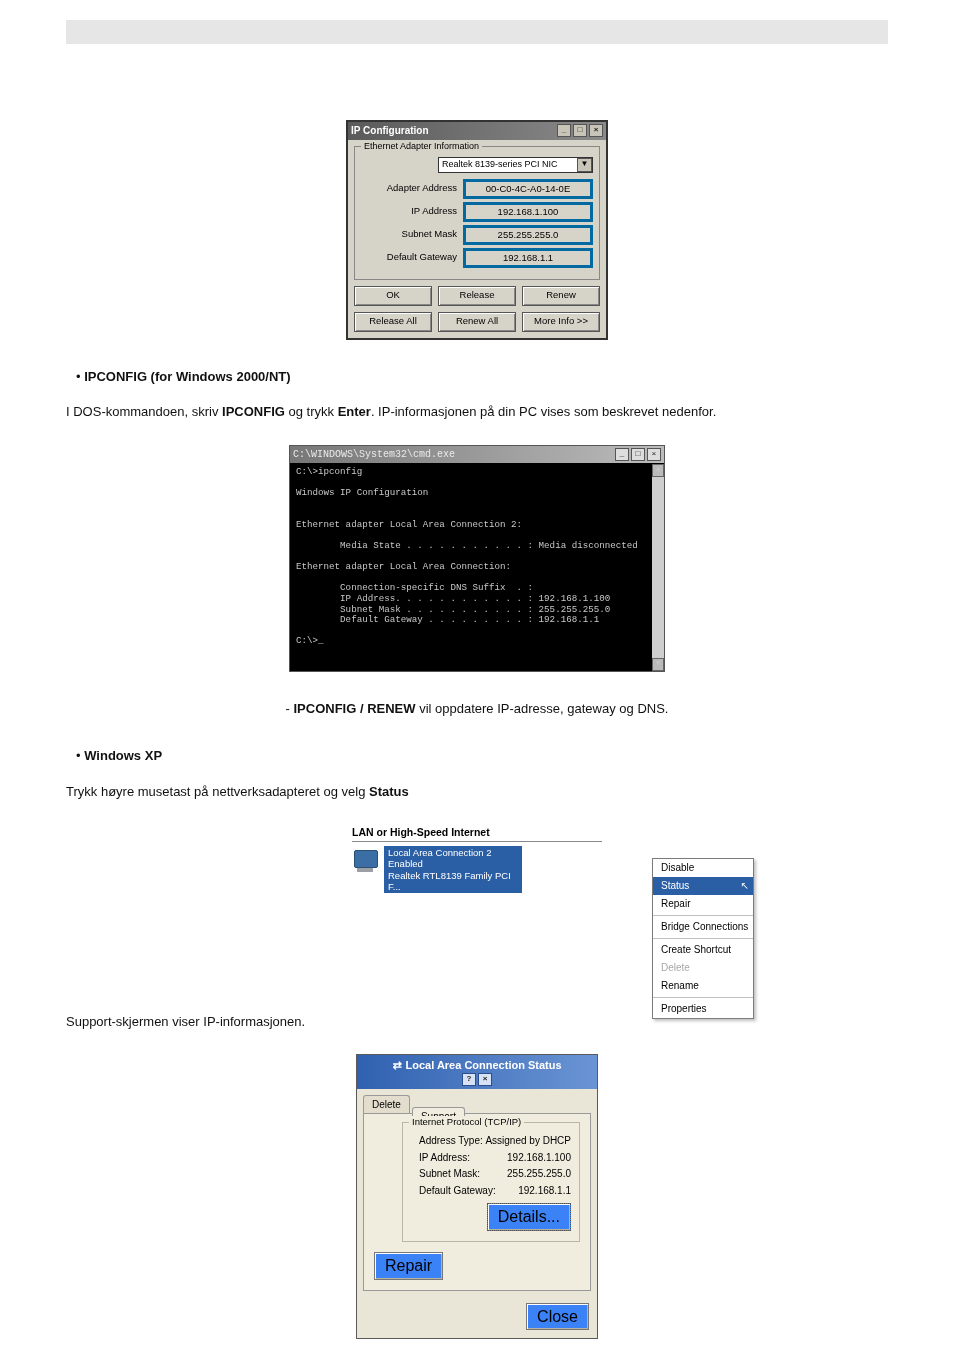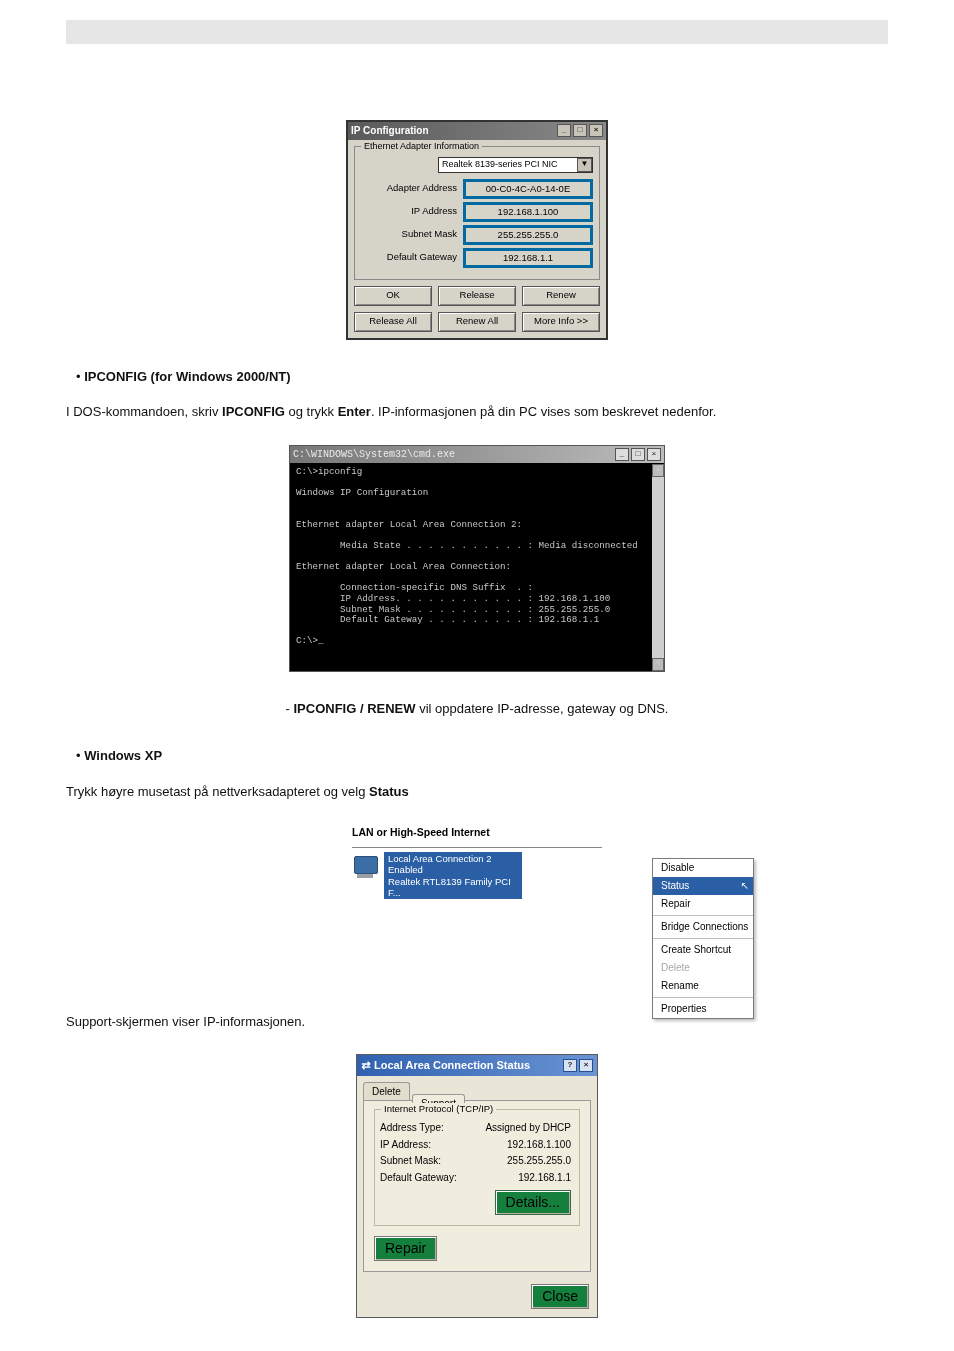--- a/index.html
+++ b/index.html
@@ -178,21 +178,21 @@
   .xp-block {
     width: 250px;
     font-family: Tahoma, sans-serif;
     font-size: 10px;
     color: #000;
   }
   .xp-head {
     font-weight: bold;
     font-size: 10.5px;
     border-bottom: 1px solid #888;
-    padding-bottom: 8px;
+    padding-bottom: 2px;
     margin-bottom: 4px;
   }
   .xp-row { display: flex; align-items: flex-start; }
   .xp-icon {
     width: 28px; height: 28px;
     margin: 2px 4px 0 0;
     position: relative;
   }
   .xp-icon .scr {
     width: 22px; height: 16px;
@@ -264,20 +264,21 @@
     font-family: Tahoma, sans-serif;
     font-size: 10px;
     color: #000;
   }
   .status-win .titlebar {
     background: linear-gradient(to right, #3061b0, #6a94d4);
     color: #fff;
     font-weight: bold;
     font-size: 11px;
     padding: 3px 4px;
+    flex-direction: column;
   }
   .status-win .title-icons .tbtn {
     background: #d7e3f4;
     border-color: #2a4f8f;
   }
   .tabstrip {
     display: flex;
     margin: 6px 6px 0 6px;
     font-size: 10px;
   }
@@ -295,38 +296,39 @@
     top: 12px;
   }
   .tabpanel {
     margin: 0 6px 6px 6px;
     border: 1px solid #999;
     background: #f0ecde;
     padding: 8px 10px 10px 10px;
   }
   .tabpanel .group {
     border: 1px solid #bcb7a4;
-    padding: 8px 8px 10px 5px;
+    padding: 8px 8px 10px 16px;
     position: relative;
     margin-bottom: 10px;
+    margin-left: 28px;
   }
   .tabpanel .group .glegend {
     position: absolute;
     top: -7px; left: 6px;
     background: #f0ecde;
     padding: 0 3px;
     font-size: 9.5px;
   }
   .kv-row { display: flex; justify-content: space-between; margin: 3px 0; font-size: 10px; }
   .xp-btn {
     padding: 2px 10px;
     border: 1px solid #777;
-    background: #15803d;
+    background: #3b82f6;
     box-shadow: inset 1px 1px 0 #fff, inset -1px -1px 0 #b8b49e;
-    font-size: 14px;
+    font-size: 16px;
     display: inline-block;
   }
   .details-wrap { text-align: right; margin-top: 6px; }
   .status-dotted { border: 1px dotted #555; }
   .repair-wrap { margin-top: 6px; }
   .close-wrap {
     display: flex; justify-content: flex-end;
     padding: 6px 8px 8px 0;
   }
 </style>

